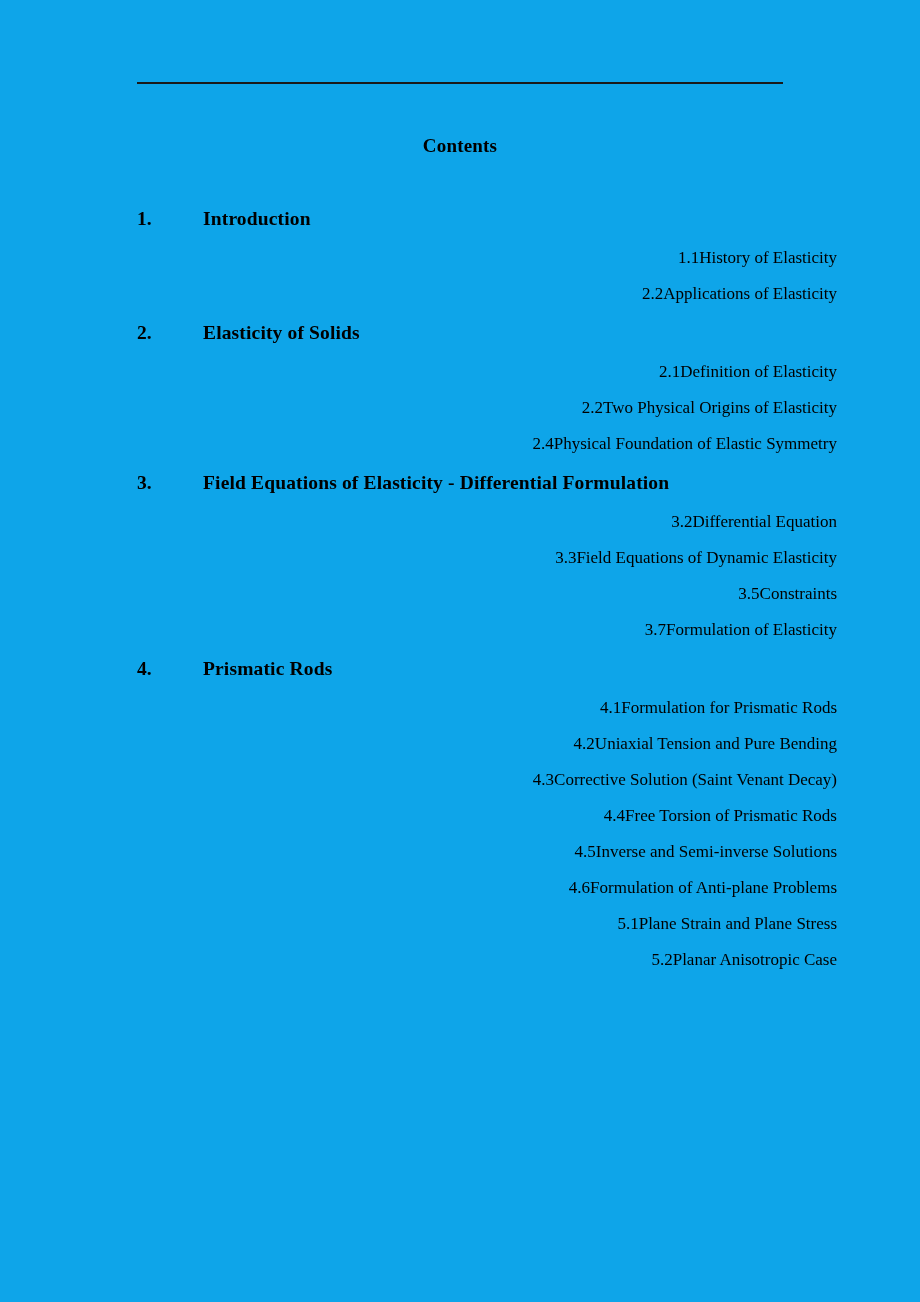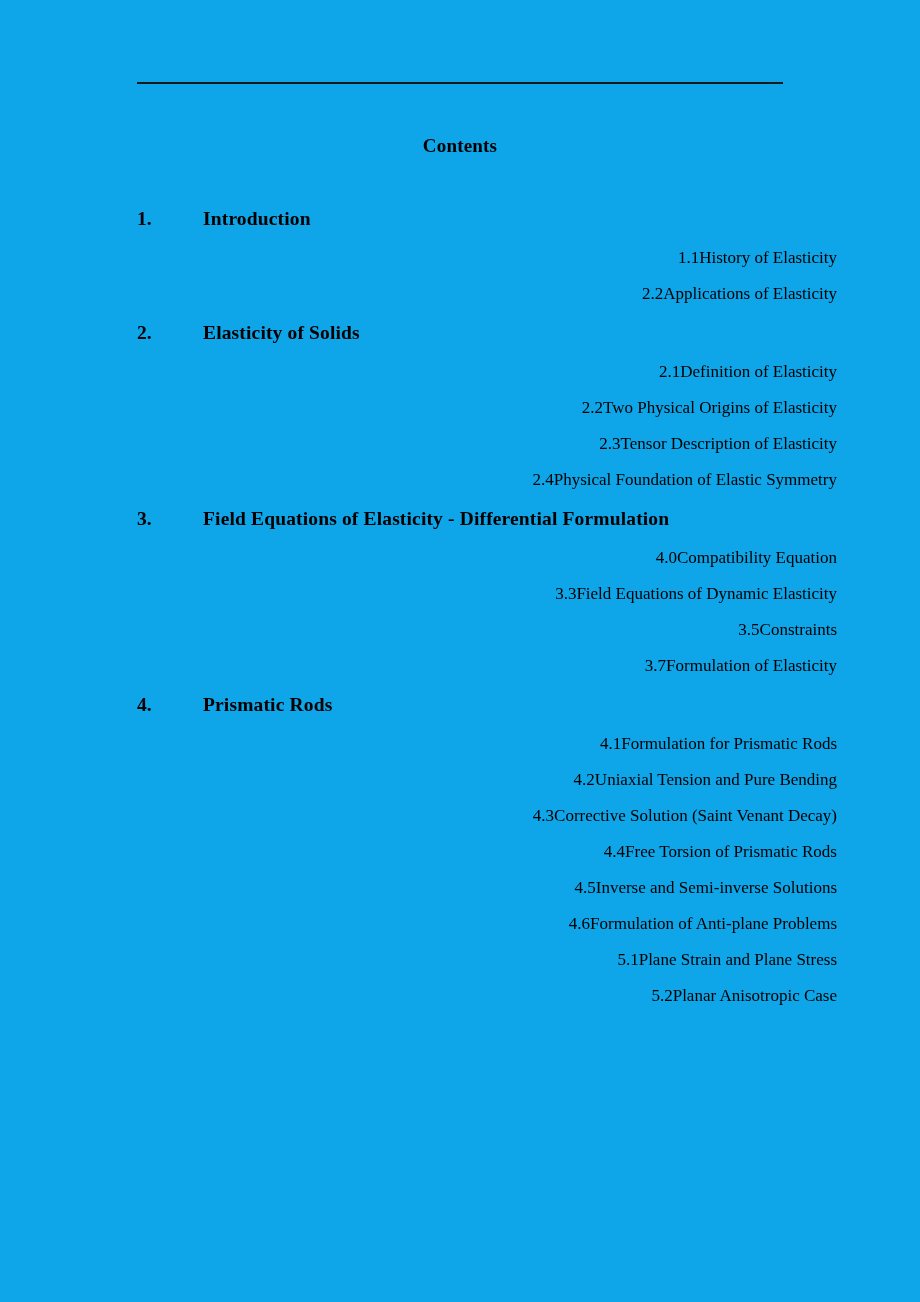--- a/index.html
+++ b/index.html
@@ -106,24 +106,23 @@
 
   <div class="contents-title">Contents</div>
 
   <div class="toc">
       <div class="entry chapter"><span class="num">1.</span><span class="title">Introduction</span></div>
       <div class="entry section narrow"><span class="num">1.1</span><span class="title">History of Elasticity</span></div>
       <div class="entry section"><span class="num">2.2</span><span class="title">Applications of Elasticity</span></div>
       <div class="entry chapter"><span class="num">2.</span><span class="title">Elasticity of Solids</span></div>
       <div class="entry section"><span class="num">2.1</span><span class="title">Definition of Elasticity</span></div>
       <div class="entry section"><span class="num">2.2</span><span class="title">Two Physical Origins of Elasticity</span></div>
-      <div class="entry section"><span class="num">2.3</span><span class="title">Tensor Description of Elasticity</span></div>
       <div class="entry section"><span class="num">2.4</span><span class="title">Physical Foundation of Elastic Symmetry</span></div>
       <div class="entry chapter"><span class="num">3.</span><span class="title">Field Equations of Elasticity - Differential Formulation</span></div>
-      <div class="entry section"><span class="num">4.0</span><span class="title">Compatibility Equation</span></div>
+      <div class="entry section"><span class="num">3.2</span><span class="title">Differential Equation</span></div>
       <div class="entry section"><span class="num">3.3</span><span class="title">Field Equations of Dynamic Elasticity</span></div>
       <div class="entry section"><span class="num">3.5</span><span class="title">Constraints</span></div>
       <div class="entry section"><span class="num">3.7</span><span class="title">Formulation of Elasticity</span></div>
       <div class="entry chapter"><span class="num">4.</span><span class="title">Prismatic Rods</span></div>
       <div class="entry section"><span class="num">4.1</span><span class="title">Formulation for Prismatic Rods</span></div>
       <div class="entry section"><span class="num">4.2</span><span class="title">Uniaxial Tension and Pure Bending</span></div>
       <div class="entry section"><span class="num">4.3</span><span class="title">Corrective Solution (Saint Venant Decay)</span></div>
       <div class="entry section"><span class="num">4.4</span><span class="title">Free Torsion of Prismatic Rods</span></div>
       <div class="entry section"><span class="num">4.5</span><span class="title">Inverse and Semi-inverse Solutions</span></div>
       <div class="entry section"><span class="num">4.6</span><span class="title">Formulation of Anti-plane Problems</span></div>

